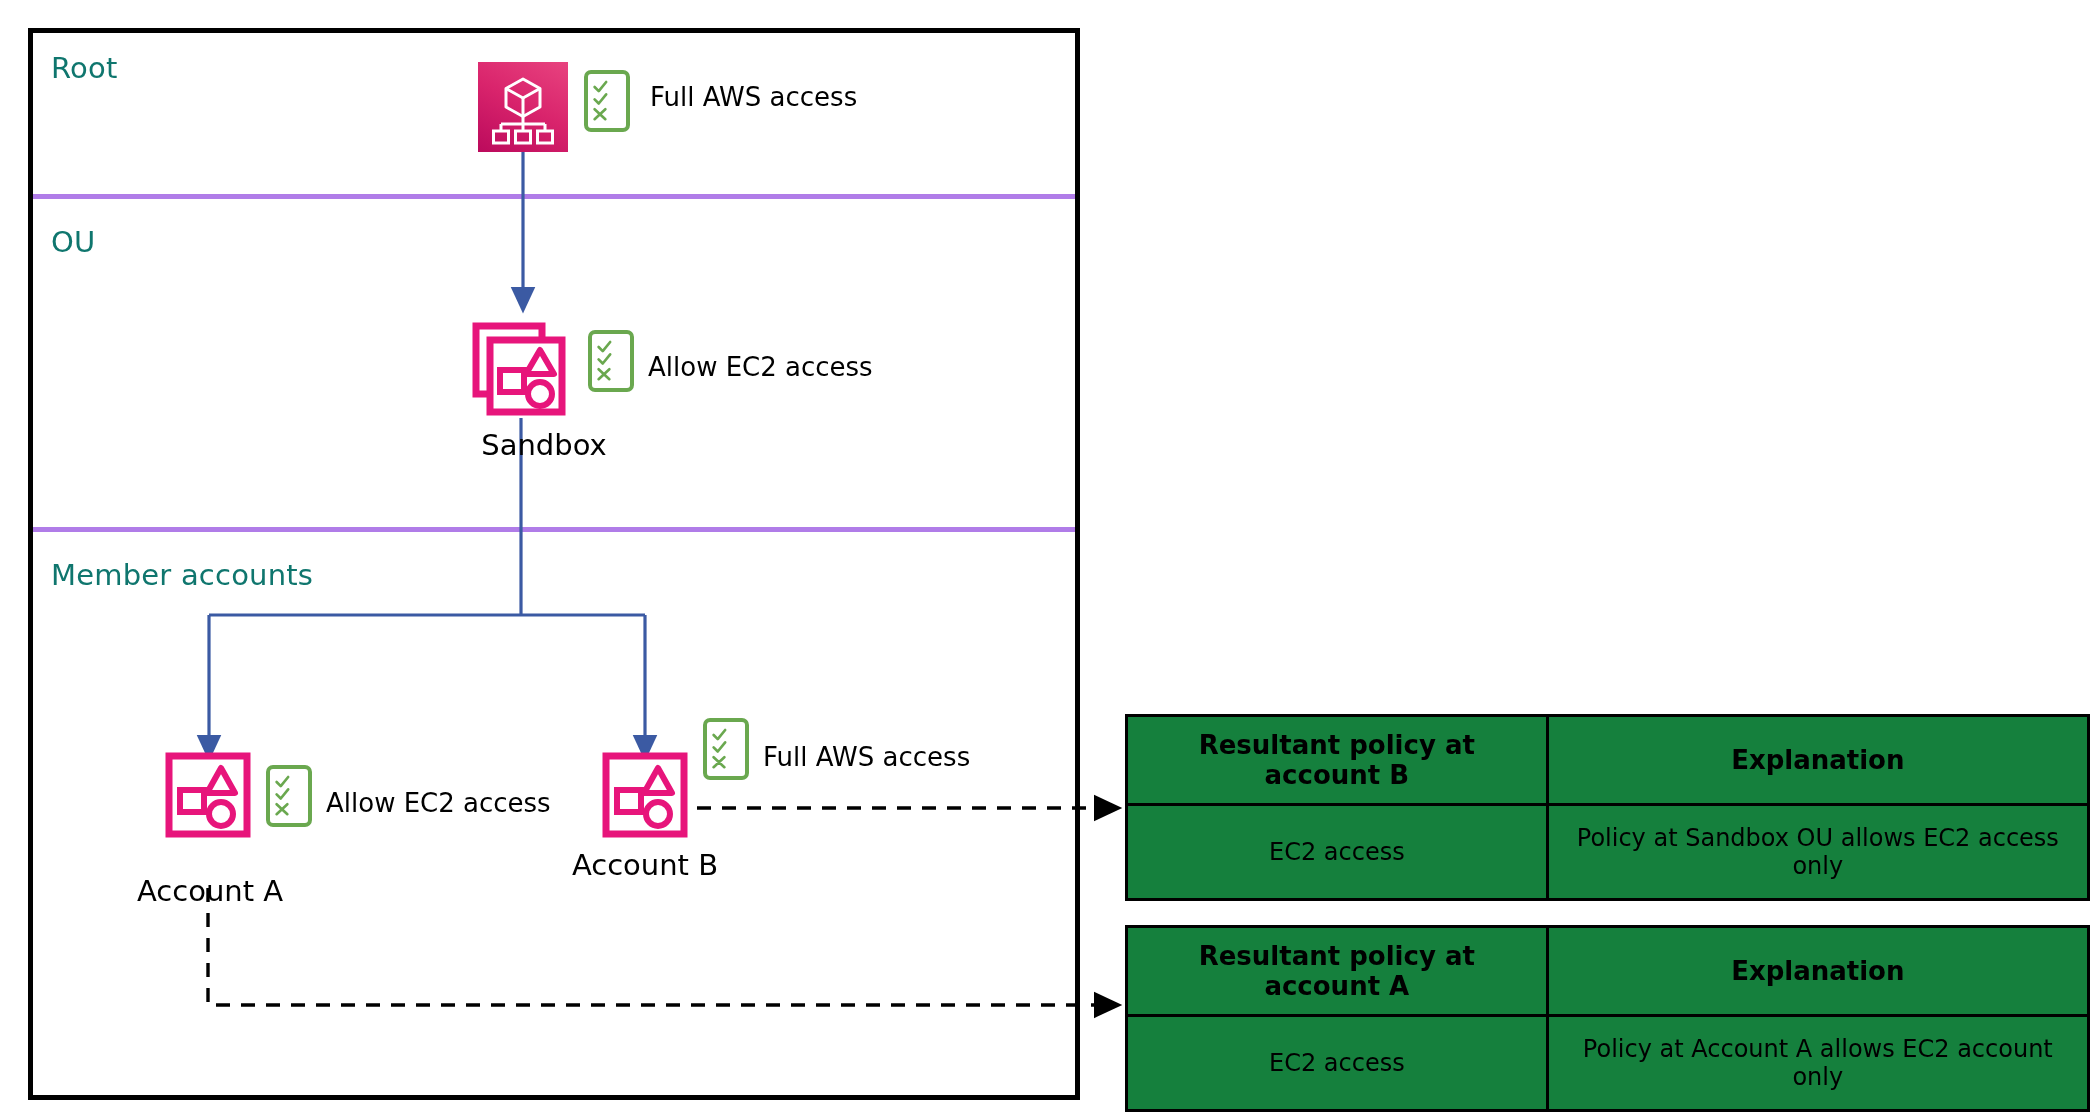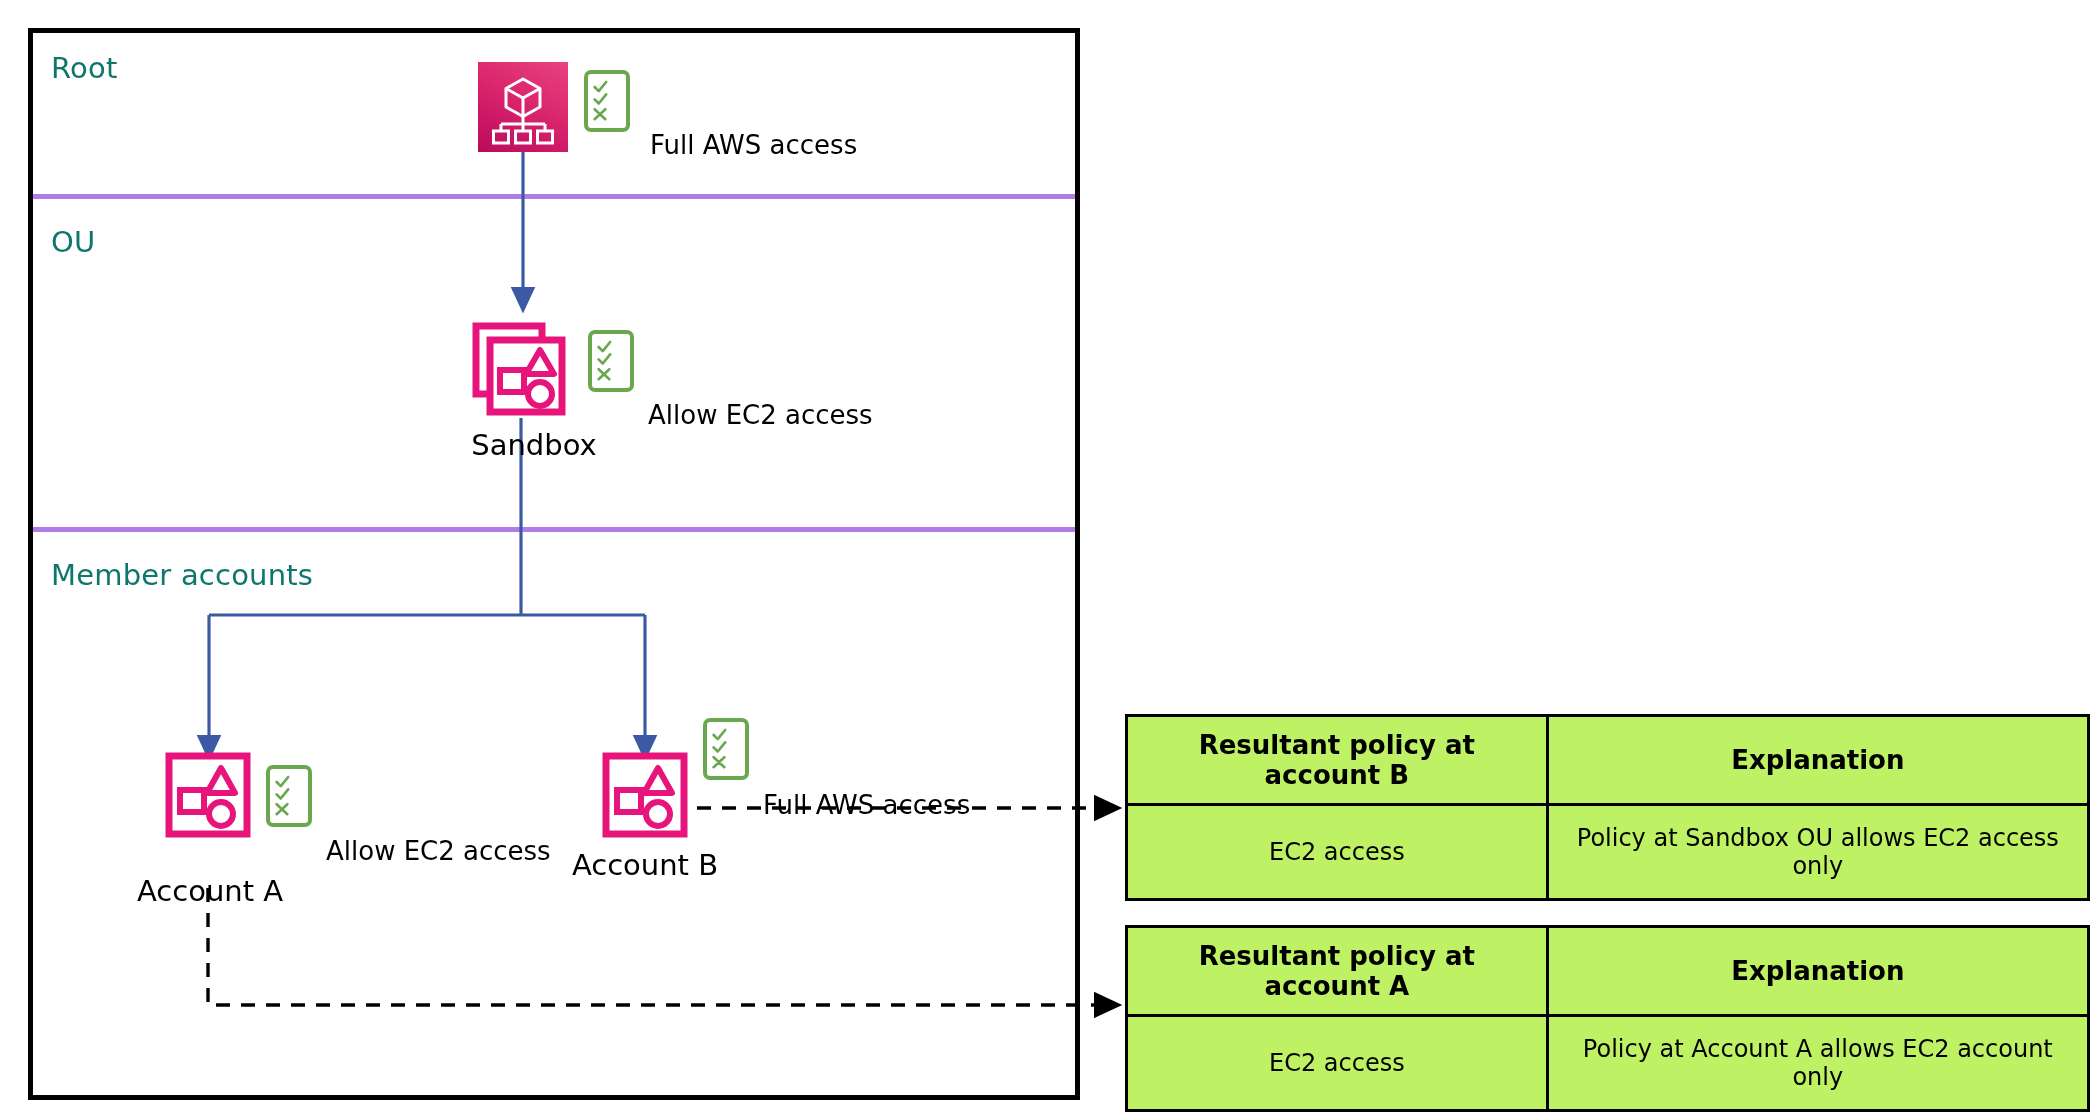--- a/index.html
+++ b/index.html
@@ -65,21 +65,20 @@
     color: #000000;
     white-space: nowrap;
     text-align: center;
   }
 
   .policy-label {
     position: absolute;
     font-size: 26px;
     color: #000000;
     white-space: nowrap;
-    margin-top: 48px;
   }
 
   
   #root-org-icon {
     position: absolute;
     left: 478px;
     top: 62px;
     width: 90px;
     height: 90px;
     background: linear-gradient(208deg, #e8437f 0%, #d9246c 48%, #bb0a5c 100%);
@@ -93,21 +92,21 @@
     border: 4px solid #6aa84f;
     border-radius: 7px;
     box-sizing: border-box;
     background: #ffffff;
   }
 
   
   .result-table {
     position: absolute;
     border-collapse: collapse;
-    background: #bef264;
+    background: #15803d;
     table-layout: fixed;
   }
   .result-table td {
     border: 3px solid #000000;
     text-align: center;
     vertical-align: middle;
     color: #000000;
     padding: 6px 14px;
   }
   .result-table .th-cell {
@@ -208,21 +207,21 @@
   <div class="policy-icon" style="left:588px; top:330px;">
     <svg viewBox="0 0 46 62" width="38" height="54">
       <path d="M8,14 L13,19 L22,8" fill="none" stroke="#6aa84f" stroke-width="3.2" stroke-linecap="round" stroke-linejoin="round"></path>
       <path d="M8,29 L13,34 L22,23" fill="none" stroke="#6aa84f" stroke-width="3.2" stroke-linecap="round" stroke-linejoin="round"></path>
       <path d="M8,41 L21,53 M21,41 L8,53" fill="none" stroke="#6aa84f" stroke-width="3.2" stroke-linecap="round"></path>
     </svg>
   </div>
 
   <div class="policy-label" style="left:648px; top:352px;">Allow EC2 access</div>
 
-  <div class="node-label" style="left:414px; top:428px; width:240px;">Sandbox</div>
+  <div class="node-label" style="left:424px; top:428px; width:240px;">Sandbox</div>
 </div>
 
 <div class="node">
   <svg style="position:absolute; left:165px; top:752px;" width="86" height="86" viewBox="0 0 86 86">
     <rect x="4" y="4" width="78" height="78" fill="#ffffff" stroke="#e7157b" stroke-width="7"></rect>
     <rect x="15" y="38" width="24" height="22" fill="none" stroke="#e7157b" stroke-width="6"></rect>
     <path d="M56,16 L70,41 L42,41 Z" fill="none" stroke="#e7157b" stroke-width="6" stroke-linejoin="round"></path>
     <circle cx="56" cy="62" r="12" fill="none" stroke="#e7157b" stroke-width="6"></circle>
   </svg>
 

